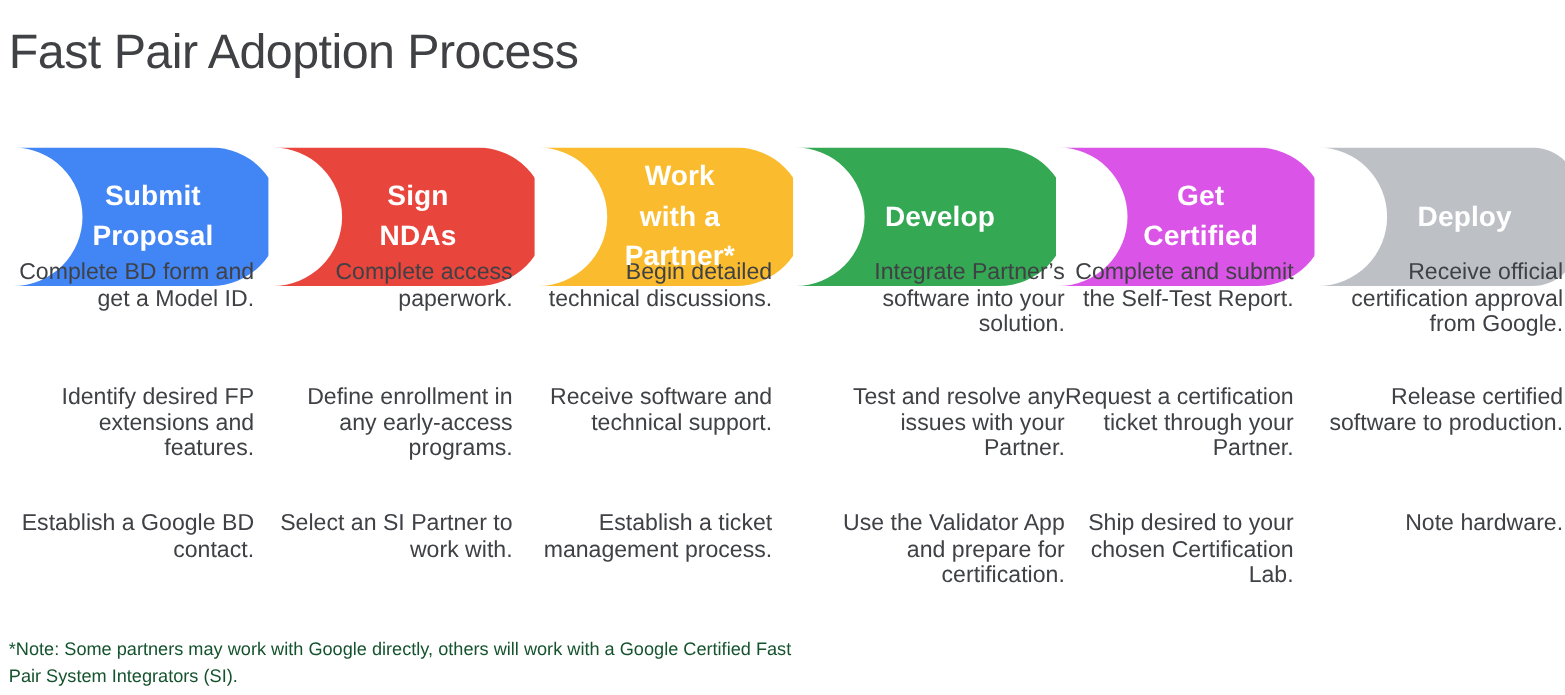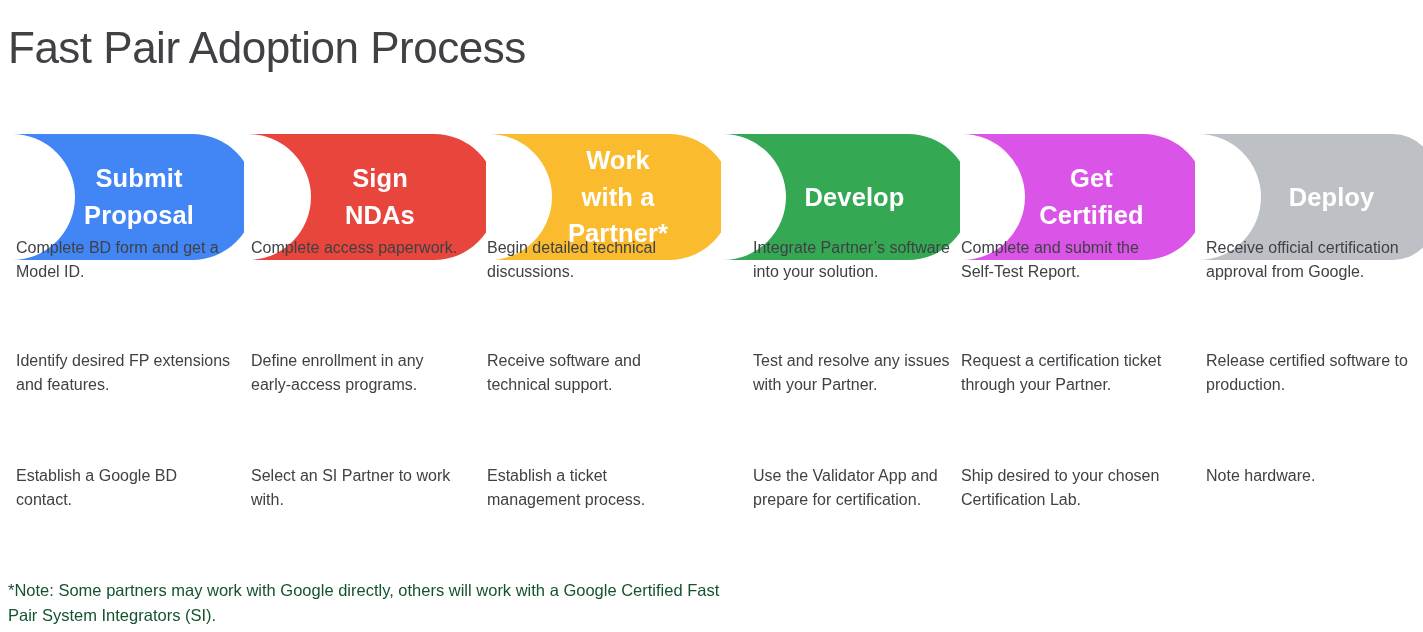--- a/index.html
+++ b/index.html
@@ -91,24 +91,25 @@
     width: 215px;
   }
   .col-0 { left: 16px; }
   .col-1 { left: 251px; }
   .col-2 { left: 487px; }
   .col-3 { left: 753px; }
   .col-4 { left: 961px; }
   .col-5 { left: 1196px; margin-left: 10px; }
 
   .bullet {
-    font-size: 16px;
+    font-size: 21px;
     line-height: 23.5px;
     color: #3f4145;
     height: 113px;
+    text-align: right;
   }
   .bullet.b1 { height: 115px; }
   .bullet.b2 { height: auto; }
 
   
   #footnote {
     position: absolute;
     left: 8px;
     top: 578px;
     width: 720px;

